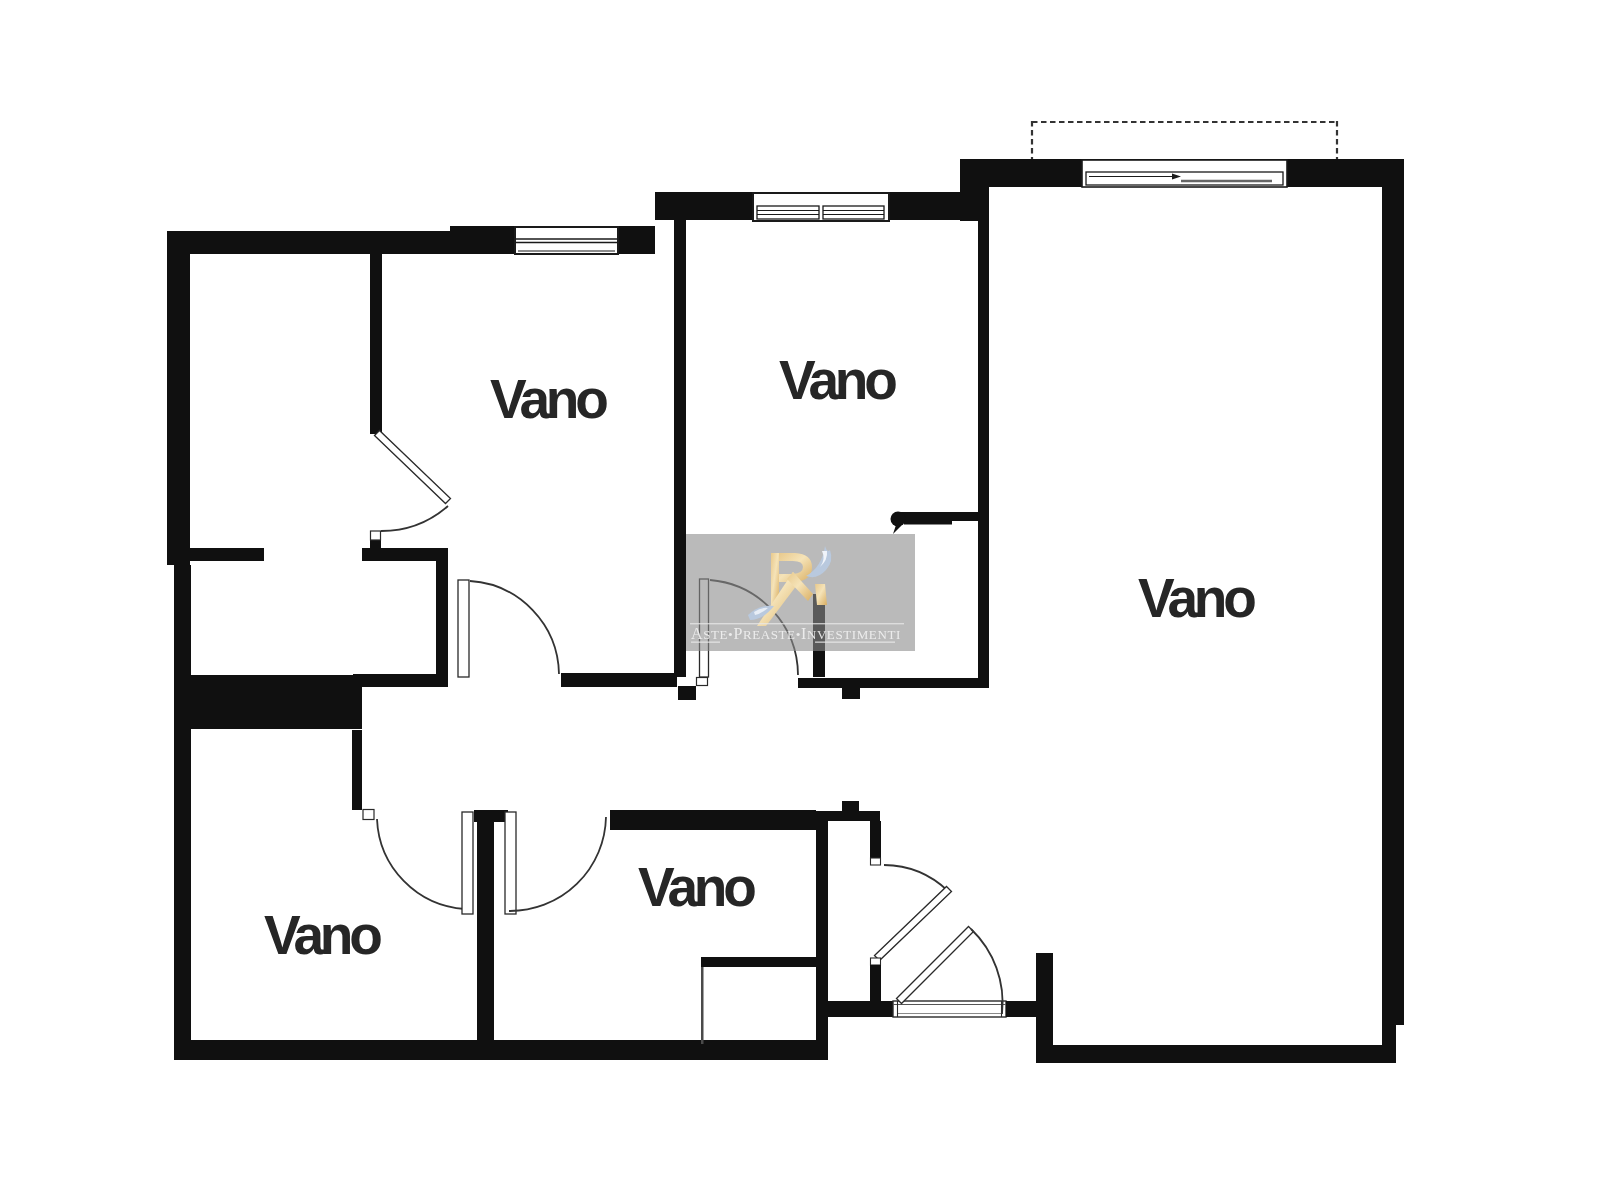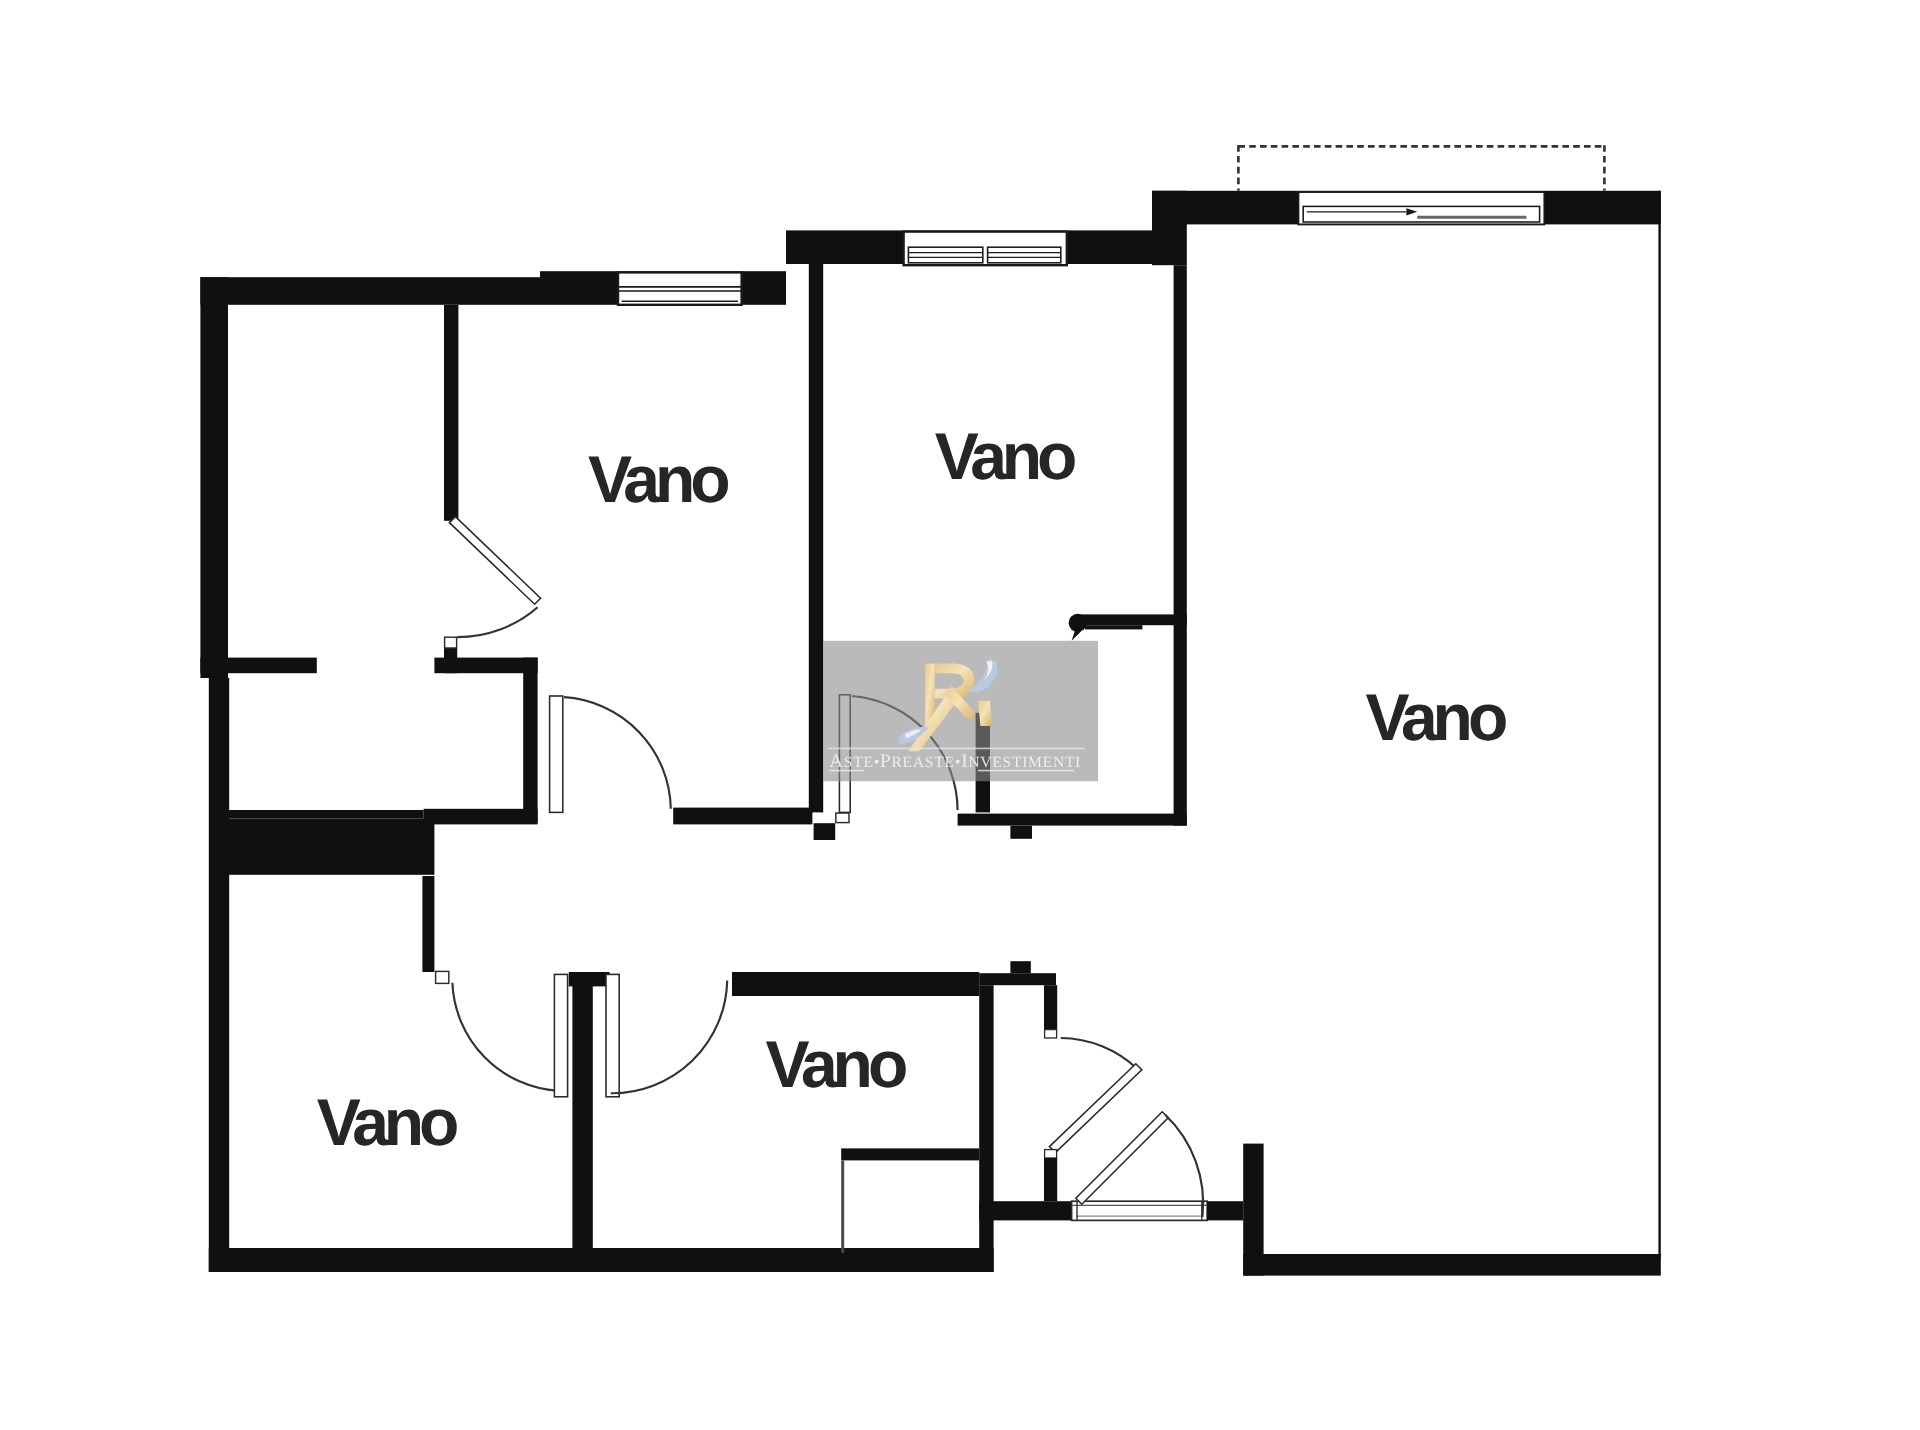--- a/index.html
+++ b/index.html
@@ -1,16 +1,16 @@
 <!DOCTYPE html>
 <html><head>
 <meta charset="utf-8">
 <style>
 html,body{margin:0;padding:0;background:#ffffff;}
-#page{position:relative;width:1384px;height:1192px;background:#ffffff;overflow:hidden;}
+#page{position:relative;width:1600px;height:1192px;background:#ffffff;overflow:hidden;}
 svg{display:block;}
 .vano{font-family:"Liberation Sans",sans-serif;font-weight:bold;font-size:55px;fill:#262626;letter-spacing:-4.2px;}
 </style>
 </head>
 <body>
 <div id="page">
 <svg width="1600" height="1192" viewBox="0 0 1600 1192">
 <defs>
 <linearGradient id="gold" x1="0" y1="0" x2="1" y2="1">
 <stop offset="0" stop-color="#e8c98c"></stop>

